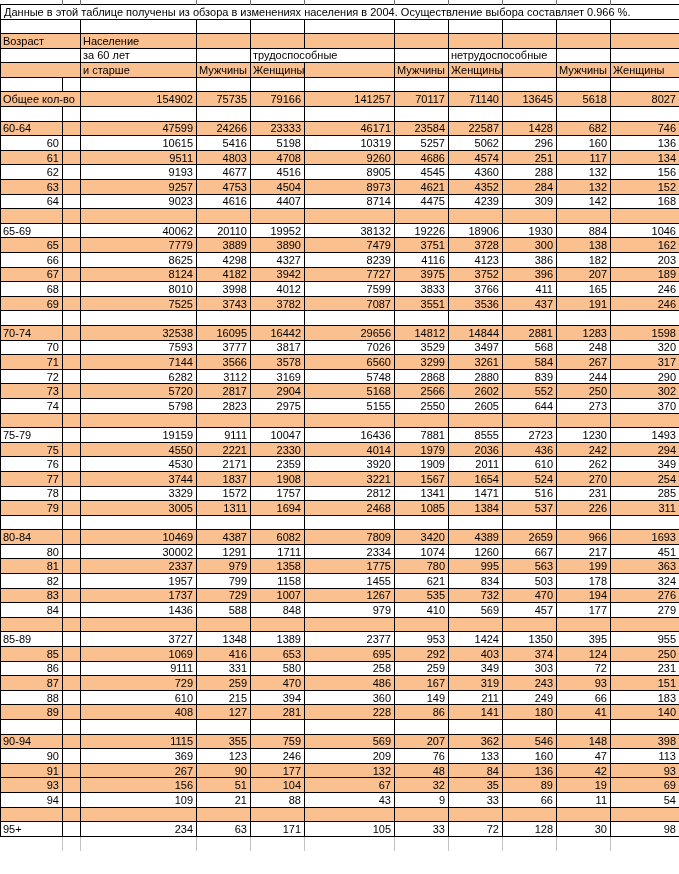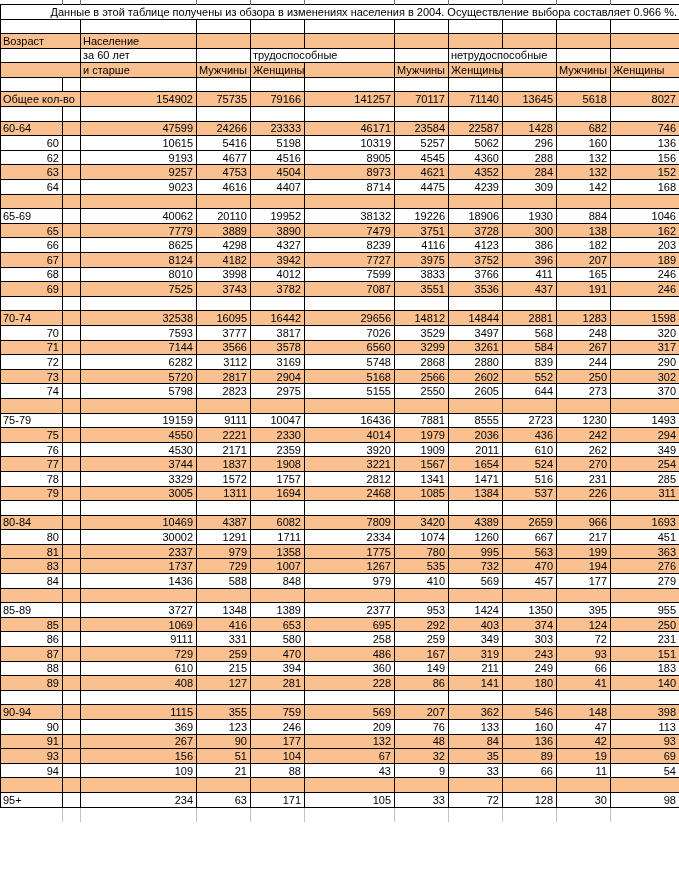--- a/index.html
+++ b/index.html
@@ -9,21 +9,21 @@
      border:1px solid #000;}
   tr{height:14px;}
   tr.w td{background:#ffffff;}
   tr.o td{background:#FAC090;}
   td.colA{background:#FAC090;}
   td.num{text-align:right;padding-right:3px;}
   td.lab{text-align:left;}
   tr.sliver{height:4px;}
   tr.sliver td{height:3px;border:none;border-right:1px solid #6e6e6e;background:#fff;padding:0;}
   tr.title-row{height:15px;}
-  tr.title-row td{background:#fff;text-align:right;padding-left:3px;}
+  tr.title-row td{background:#fff;text-align:left;padding-left:3px;}
   table.strip td{height:10px;border:none;border-right:1px solid #c2c2c2;background:#fff;}
 </style>
 </head>
 <body>
 
 <div class="sheet">
   <table>
     <colgroup>
       <col style="width:62px">
         <col style="width:18px">
@@ -159,20 +159,33 @@
           <td class="num">10615</td>
           <td class="num">5416</td>
           <td class="num">5198</td>
           <td class="num">10319</td>
           <td class="num">5257</td>
           <td class="num">5062</td>
           <td class="num">296</td>
           <td class="num">160</td>
           <td class="num">136</td>
         </tr>
+        <tr class="o">
+          <td class="colA num">61</td>
+          <td></td>
+          <td class="num">9511</td>
+          <td class="num">4803</td>
+          <td class="num">4708</td>
+          <td class="num">9260</td>
+          <td class="num">4686</td>
+          <td class="num">4574</td>
+          <td class="num">251</td>
+          <td class="num">117</td>
+          <td class="num">134</td>
+        </tr>
         <tr class="w">
           <td class="colA num">62</td>
           <td></td>
           <td class="num">9193</td>
           <td class="num">4677</td>
           <td class="num">4516</td>
           <td class="num">8905</td>
           <td class="num">4545</td>
           <td class="num">4360</td>
           <td class="num">288</td>
@@ -522,20 +535,33 @@
           <td></td>
           <td class="num">2337</td>
           <td class="num">979</td>
           <td class="num">1358</td>
           <td class="num">1775</td>
           <td class="num">780</td>
           <td class="num">995</td>
           <td class="num">563</td>
           <td class="num">199</td>
           <td class="num">363</td>
+        </tr>
+        <tr class="w">
+          <td class="colA num">82</td>
+          <td></td>
+          <td class="num">1957</td>
+          <td class="num">799</td>
+          <td class="num">1158</td>
+          <td class="num">1455</td>
+          <td class="num">621</td>
+          <td class="num">834</td>
+          <td class="num">503</td>
+          <td class="num">178</td>
+          <td class="num">324</td>
         </tr>
         <tr class="o">
           <td class="colA num">83</td>
           <td></td>
           <td class="num">1737</td>
           <td class="num">729</td>
           <td class="num">1007</td>
           <td class="num">1267</td>
           <td class="num">535</td>
           <td class="num">732</td>

